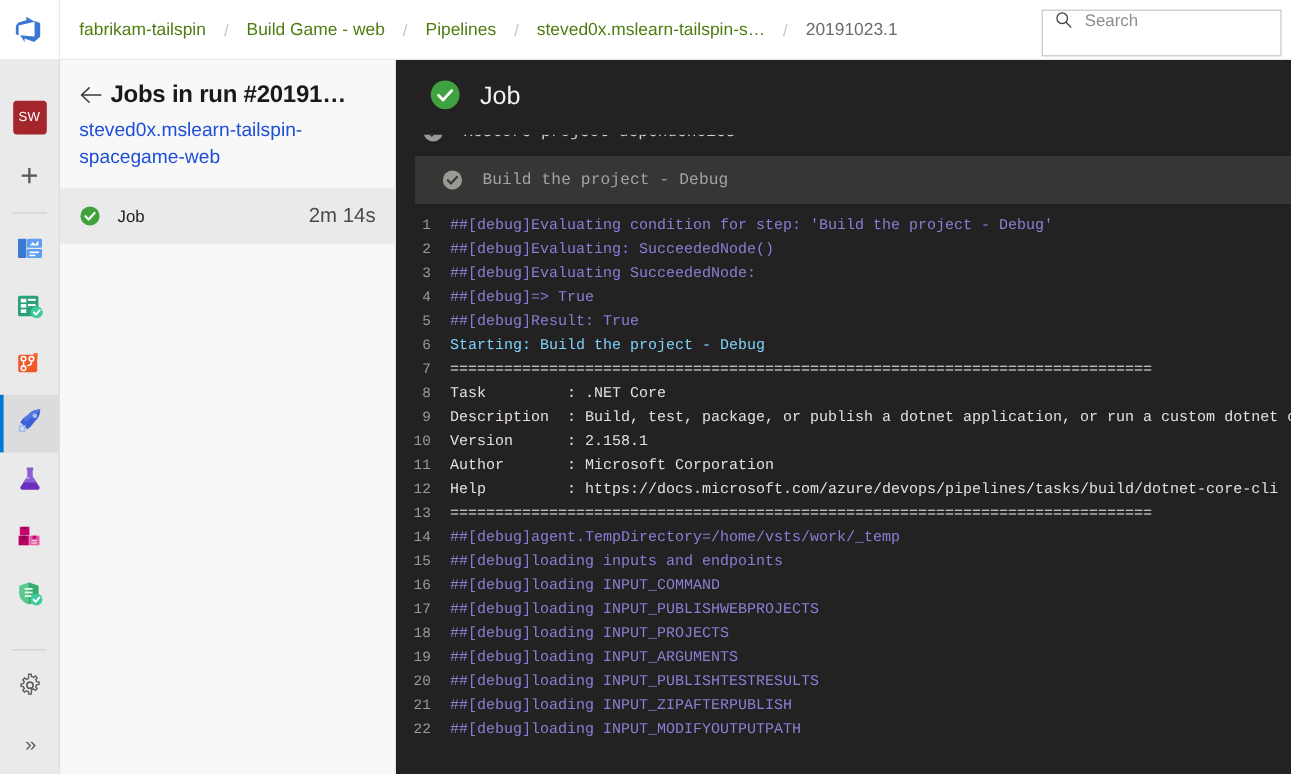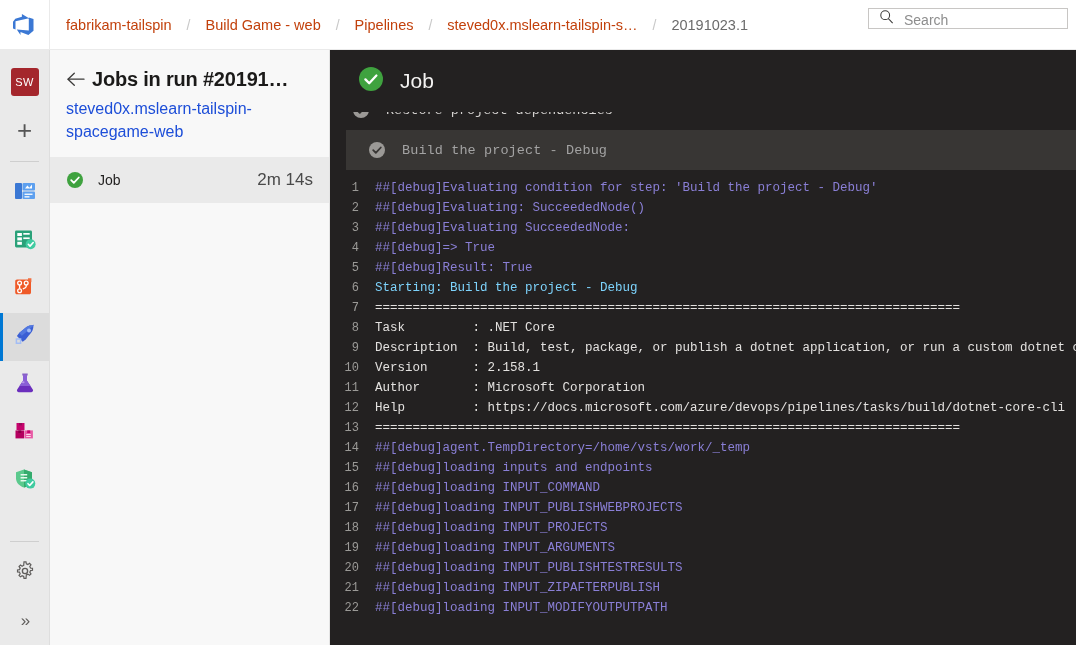--- a/index.html
+++ b/index.html
@@ -29,37 +29,37 @@
   }
   .breadcrumb {
     flex: 1;
     display: flex; align-items: center;
     padding-left: 12px;
     overflow: hidden;
     white-space: nowrap;
   }
   .crumb {
     font-size: 14.5px;
-    color: #c2410c;
+    color: #4d7c0f;
     padding: 0 4px;
     cursor: pointer;
   }
   .crumb.last { color: #6b6b6b; }
   .crumb-sep {
     font-size: 14px;
     color: #c8c8c8;
     padding: 0 11px;
     user-select: none;
   }
   .search-wrap {
     width: 200px; min-width: 200px;
-    margin: 8px 8px 20px 0;
+    margin: 8px 8px 2px 0;
     border: 1px solid #c8c6c4;
     background: #fff;
-    display: flex; align-items: flex-end;
+    display: flex; align-items: flex-start;
     padding: 0 10px;
   }
   .search-wrap svg { flex: 0 0 auto; }
   .search-input {
     border: none; outline: none;
     flex: 1;
     font-family: "Liberation Sans", sans-serif;
     font-size: 14px;
     color: #333;
     margin-left: 10px;
@@ -70,21 +70,21 @@
   
   .body { flex: 1; display: flex; min-height: 0; }
 
   
   .rail {
     width: 50px; min-width: 50px;
     background: #eaeaea;
     border-right: 1px solid #dedede;
     display: flex; flex-direction: column;
     align-items: stretch;
-    padding-top: 8px;
+    padding-top: 24px;
     position: relative;
   }
   .rail-item {
     height: 48px;
     display: flex; align-items: center; justify-content: center;
     position: relative;
     cursor: pointer;
   }
   .rail-item.selected { background: #dcdcdc; }
   .rail-item.selected::before {

